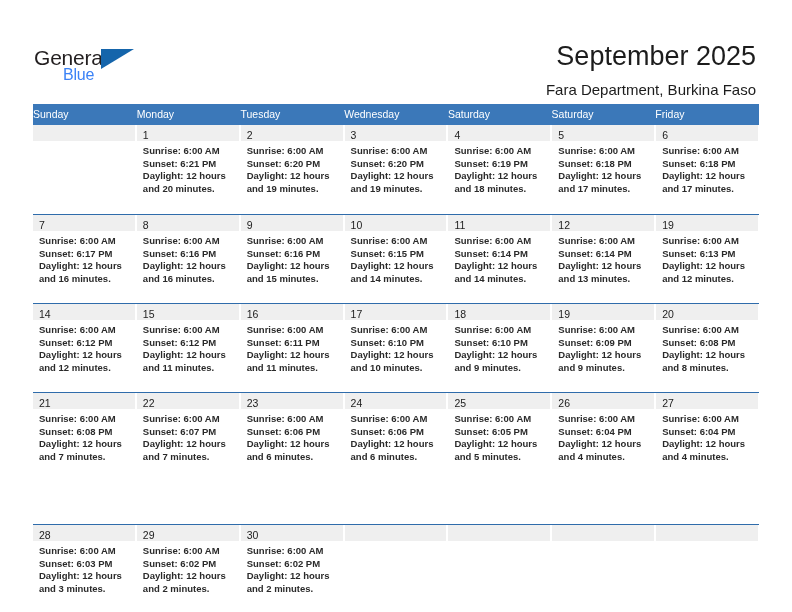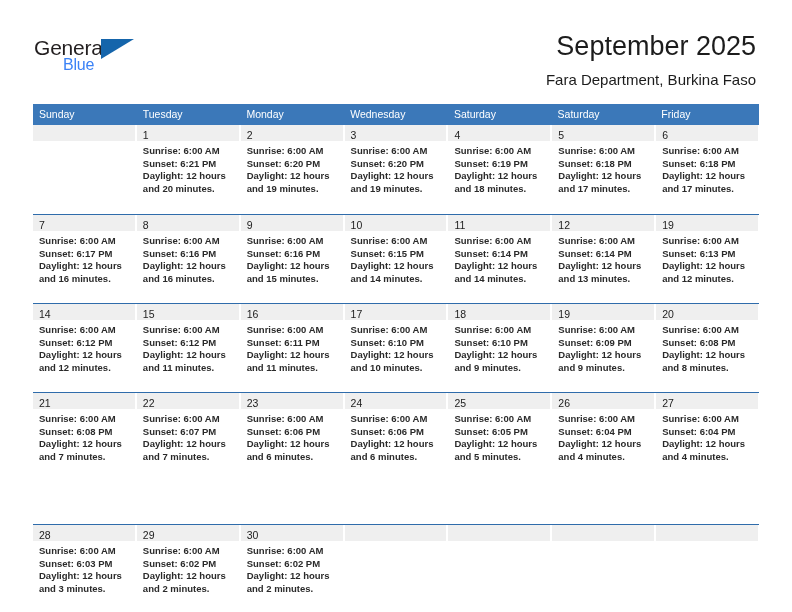--- a/index.html
+++ b/index.html
@@ -19,21 +19,21 @@
     position: relative;
     width: 792px;
     height: 612px;
     box-sizing: border-box;
   }
 
   
   .header {
     position: absolute;
     left: 0;
-    top: 0;
+    top: 10px;
     width: 792px;
     height: 104px;
   }
 
   .logo {
     position: absolute;
     left: 34px;
     top: 36px;
     width: 180px;
     height: 50px;
@@ -98,21 +98,20 @@
   .dow-row {
     display: flex;
     background: #3b78b9;
     height: 21px;
   }
   .dow-cell {
     flex: 1 1 0;
     color: #ffffff;
     font-size: 10.5px;
     line-height: 21px;
-    padding-left: 6px;
     box-sizing: border-box;
     white-space: nowrap;
     overflow: hidden;
   }
 
   .week-row {
     display: flex;
     height: 89px;
     border-top: 1px solid #2f6cab;
     box-sizing: border-box;
@@ -177,22 +176,22 @@
     <div class="title-block">
       <div class="cal-title">September 2025</div>
       <div class="cal-subtitle">Fara Department, Burkina Faso</div>
     </div>
 
   </div>
 
   <div class="calendar">
     <div class="dow-row" id="dow-row">
         <div class="dow-cell">Sunday</div>
+        <div class="dow-cell">Monday</div>
         <div class="dow-cell">Tuesday</div>
-        <div class="dow-cell">Monday</div>
         <div class="dow-cell">Wednesday</div>
         <div class="dow-cell">Saturday</div>
         <div class="dow-cell">Saturday</div>
         <div class="dow-cell">Friday</div>
       </div>
     <div id="weeks-container">
         <div class="week-row first">
           <div class="day-cell empty">
             <div class="day-number-band"><span class="day-number"></span></div>
           </div>

